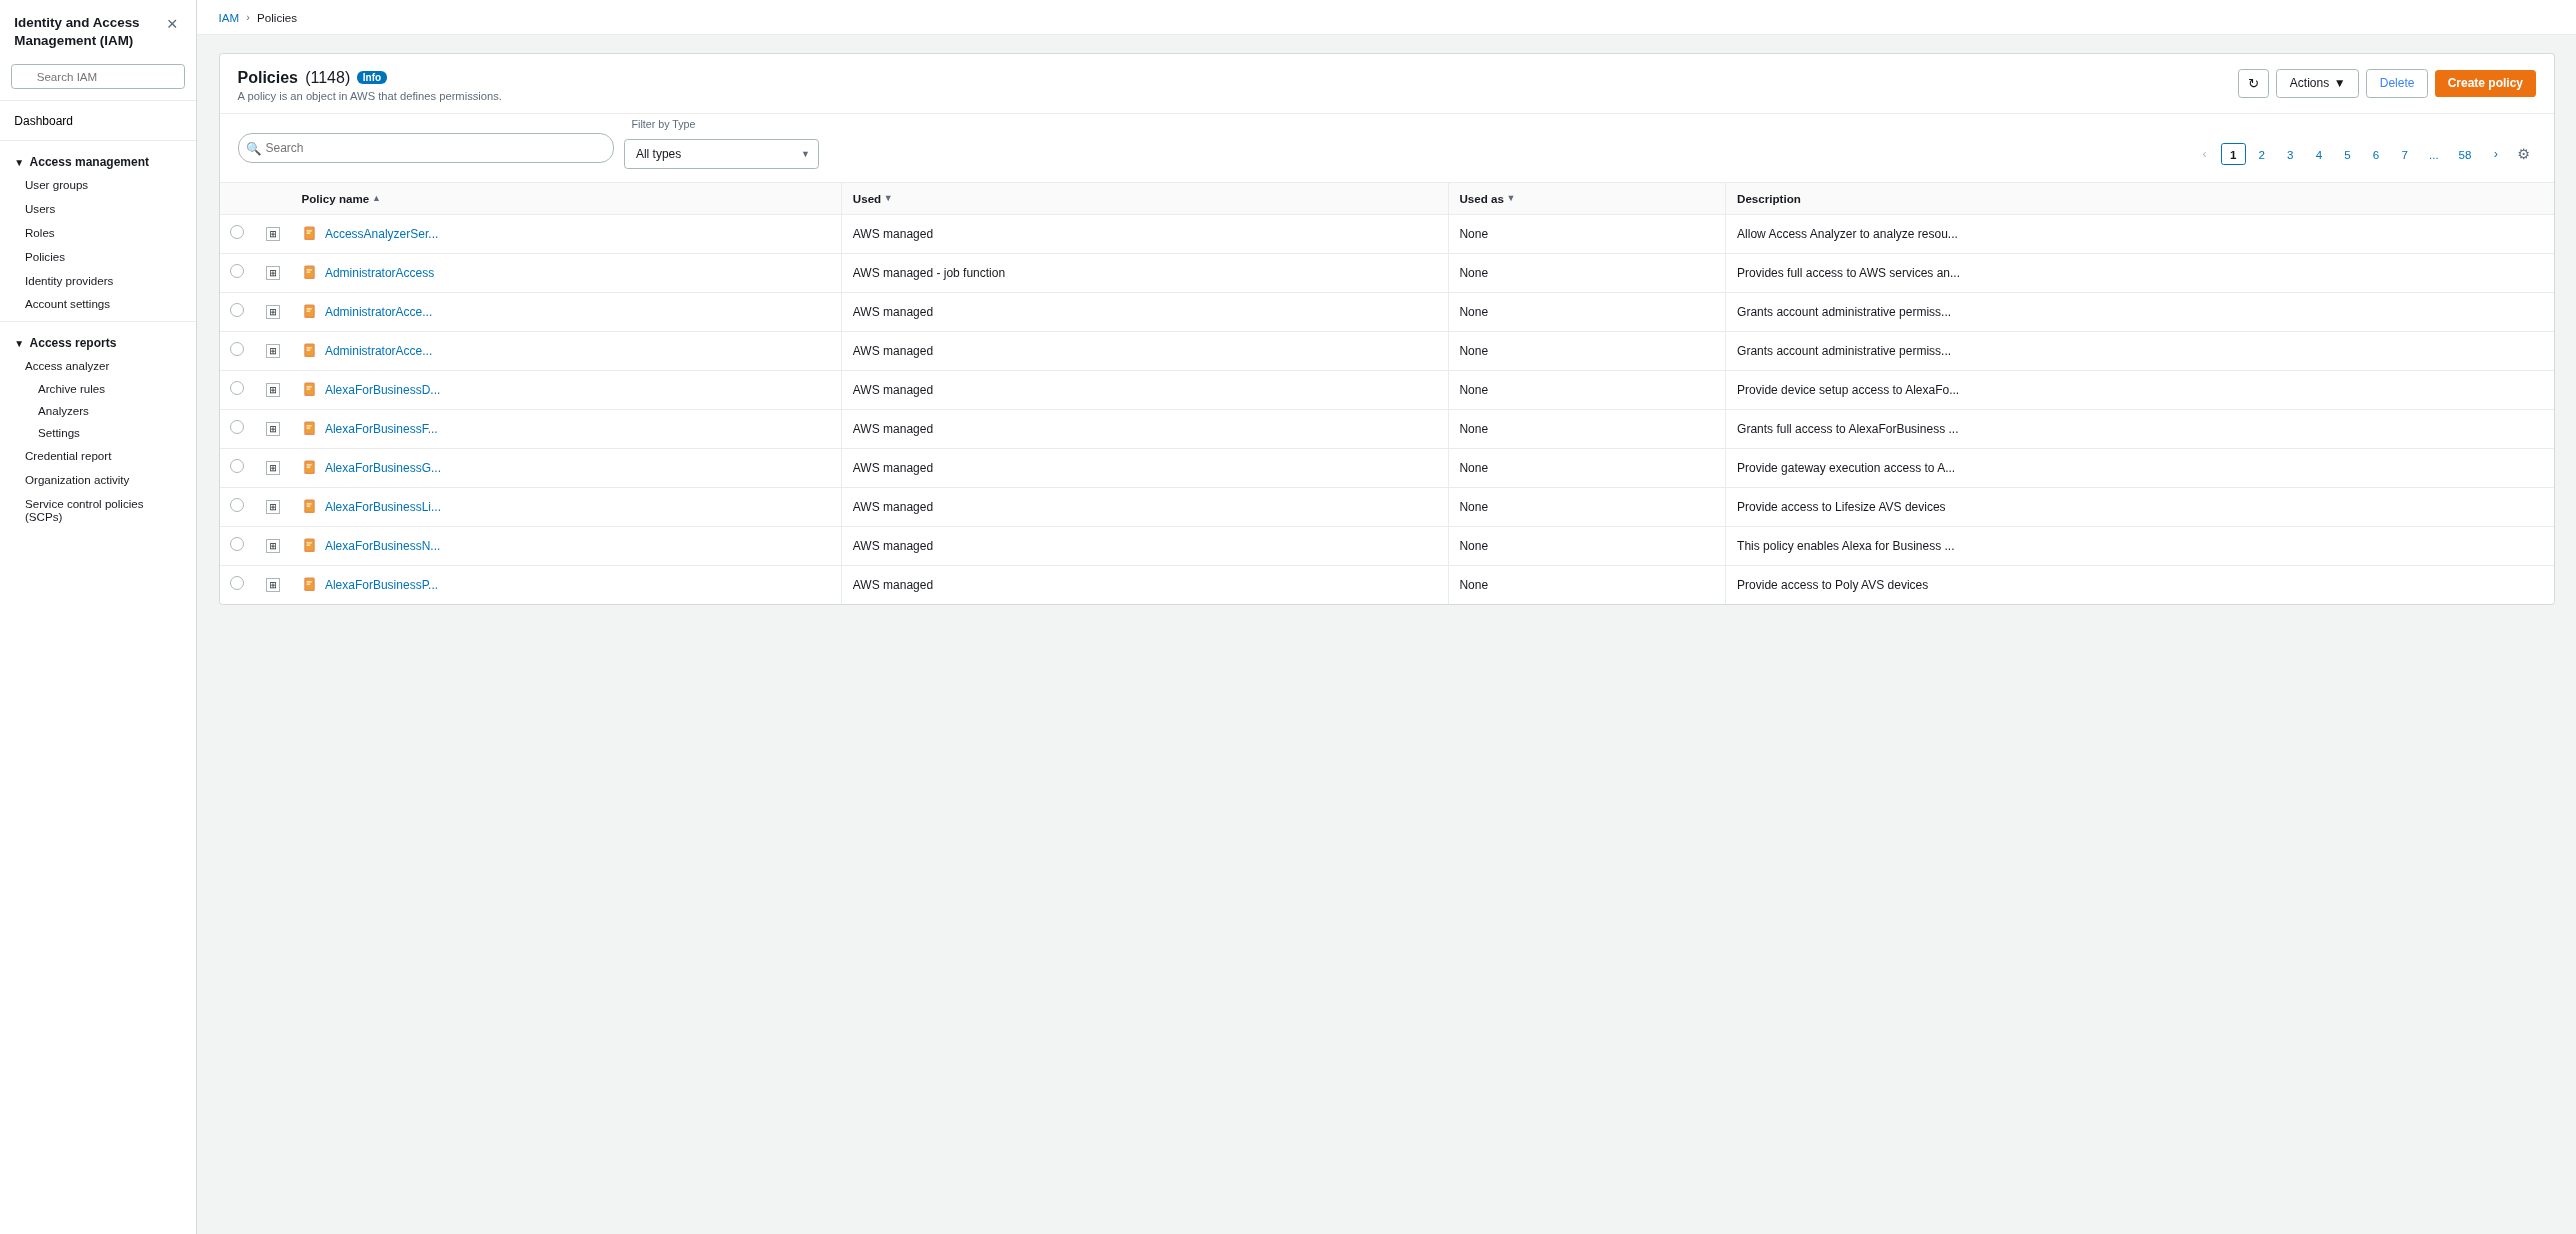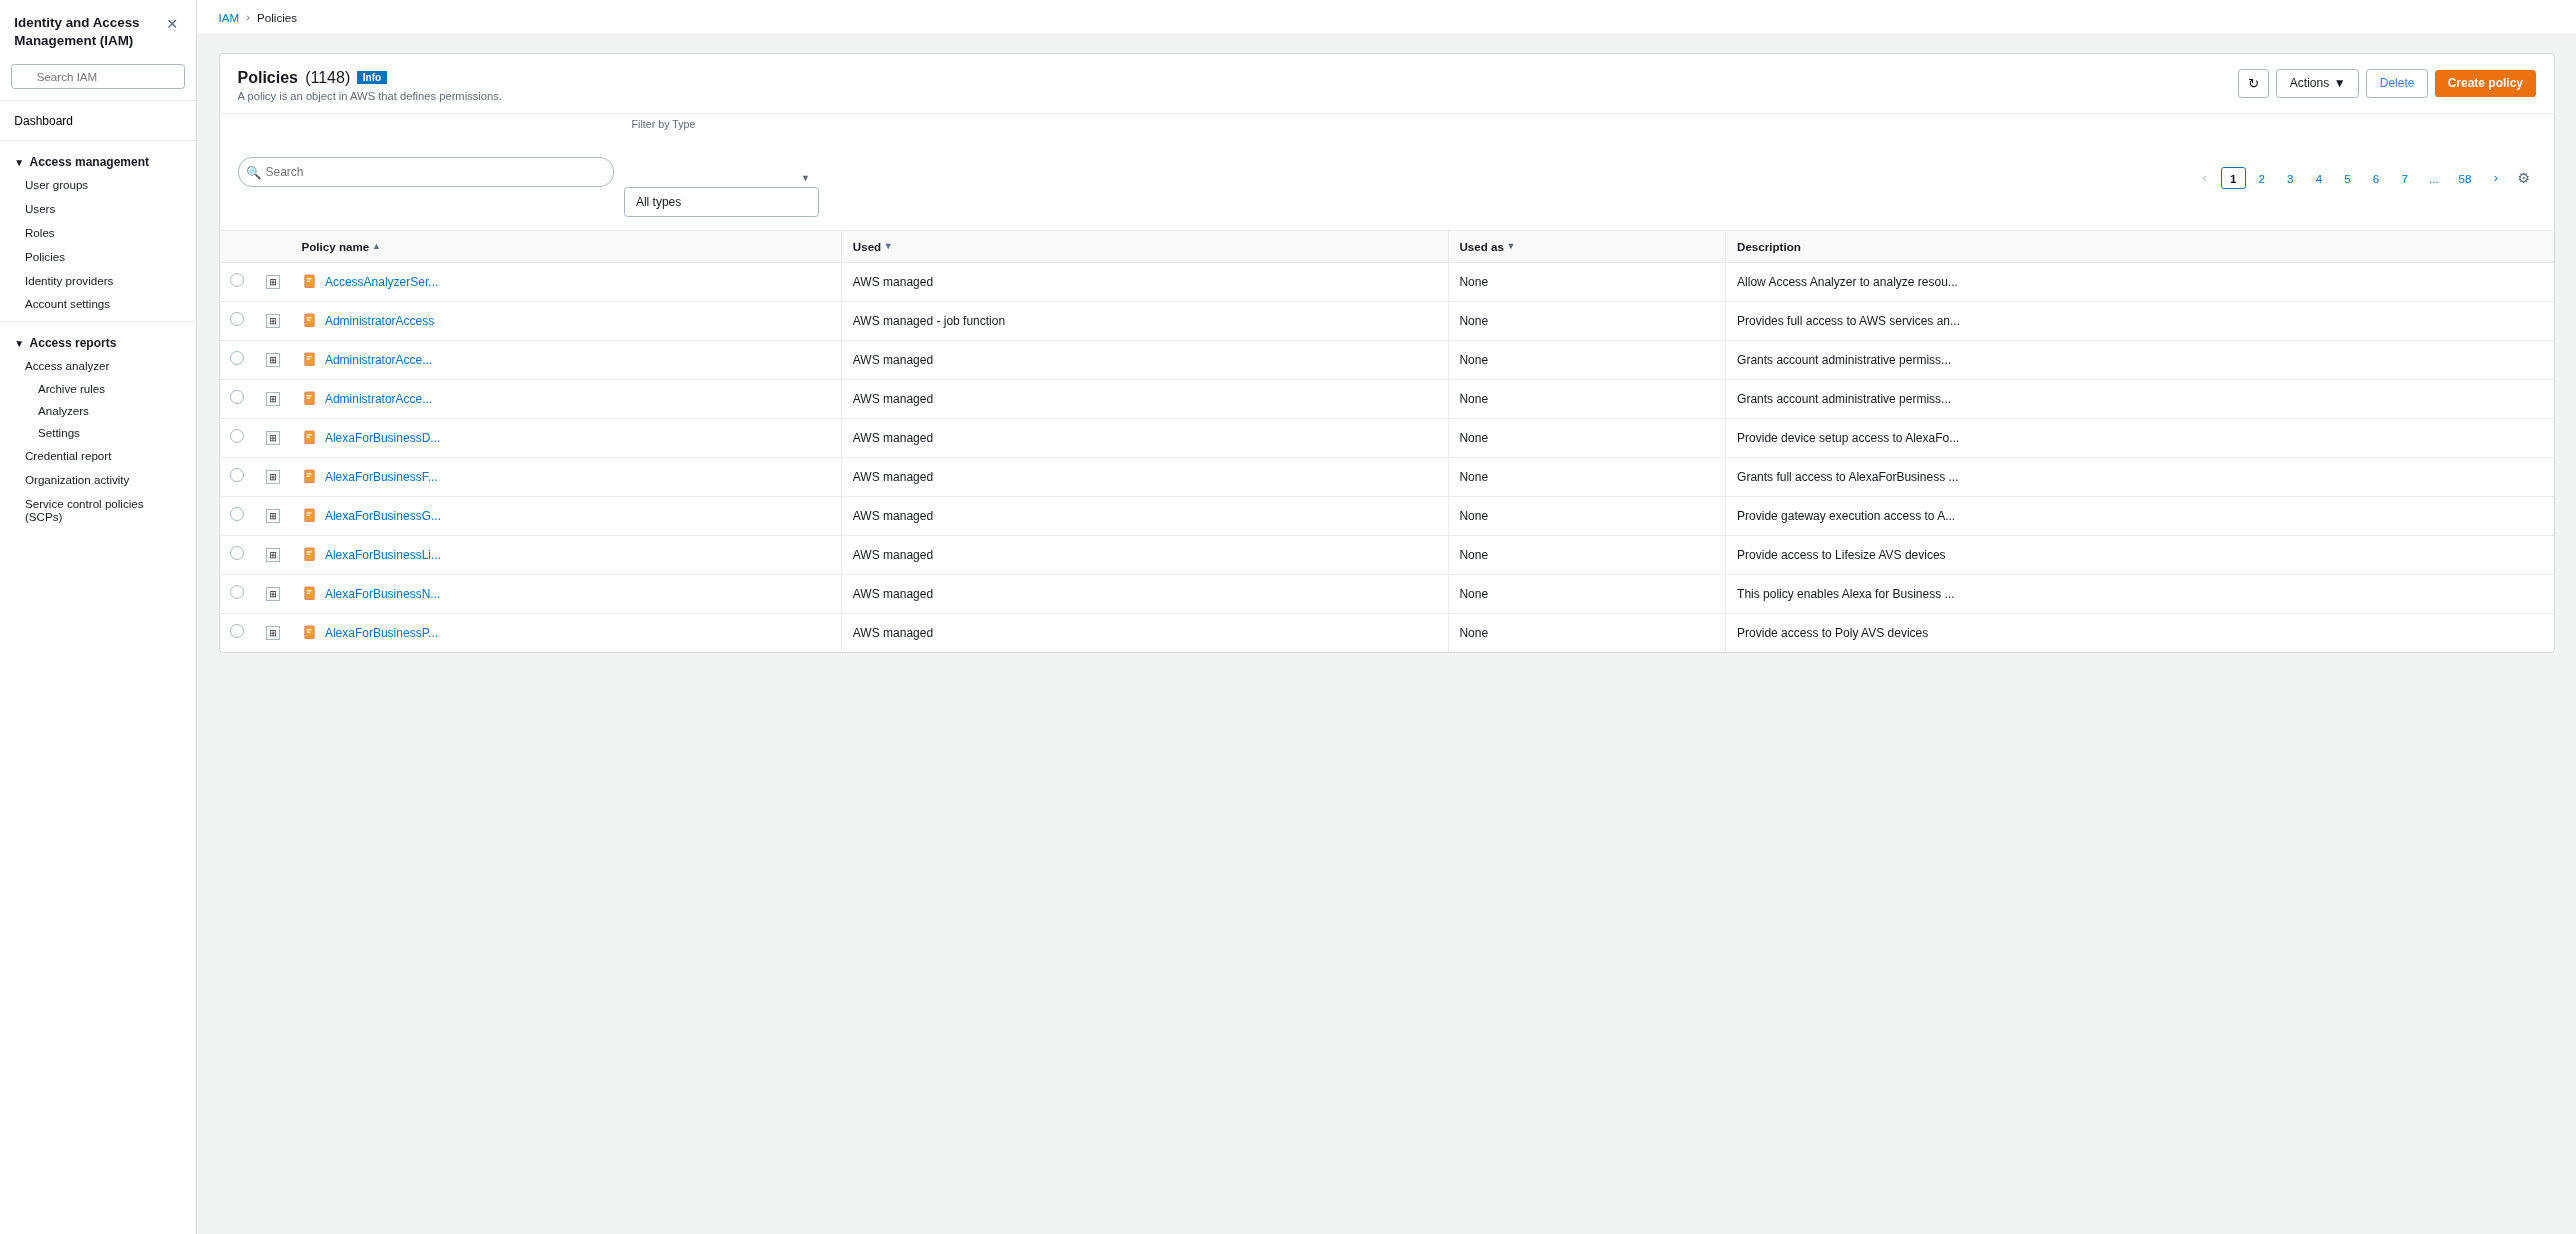--- a/index.html
+++ b/index.html
@@ -149,21 +149,21 @@
       color: #16191f;
     }
     .panel-count {
       font-size: 16px;
       font-weight: 400;
       color: #16191f;
     }
     .info-badge {
       background: #0073bb;
       color: #fff;
-      border-radius: 0;
+      border-radius: 6px;
       padding: 0.9px 5.4px;
       font-size: 10px;
       font-weight: 600;
       cursor: pointer;
     }
     .panel-subtitle {
       font-size: 11.2px;
       color: #5f6b7a;
     }
     .panel-actions {
@@ -230,21 +230,20 @@
       border: 0.9px solid #aab7b8;
       border-radius: 3.6px;
       padding: 7.2px 29px 7.2px 10.7px;
       font-size: 12px;
       color: #16191f;
       background: #fff;
       appearance: none;
       cursor: pointer;
       min-width: 125px;
       position: relative;
-      margin-top: 48px;
     }
     .select-wrapper {
       position: relative;
       display: inline-block;
     }
     .select-wrapper::after {
       content: '▼';
       position: absolute;
       right: 9px;
       top: 50%;

